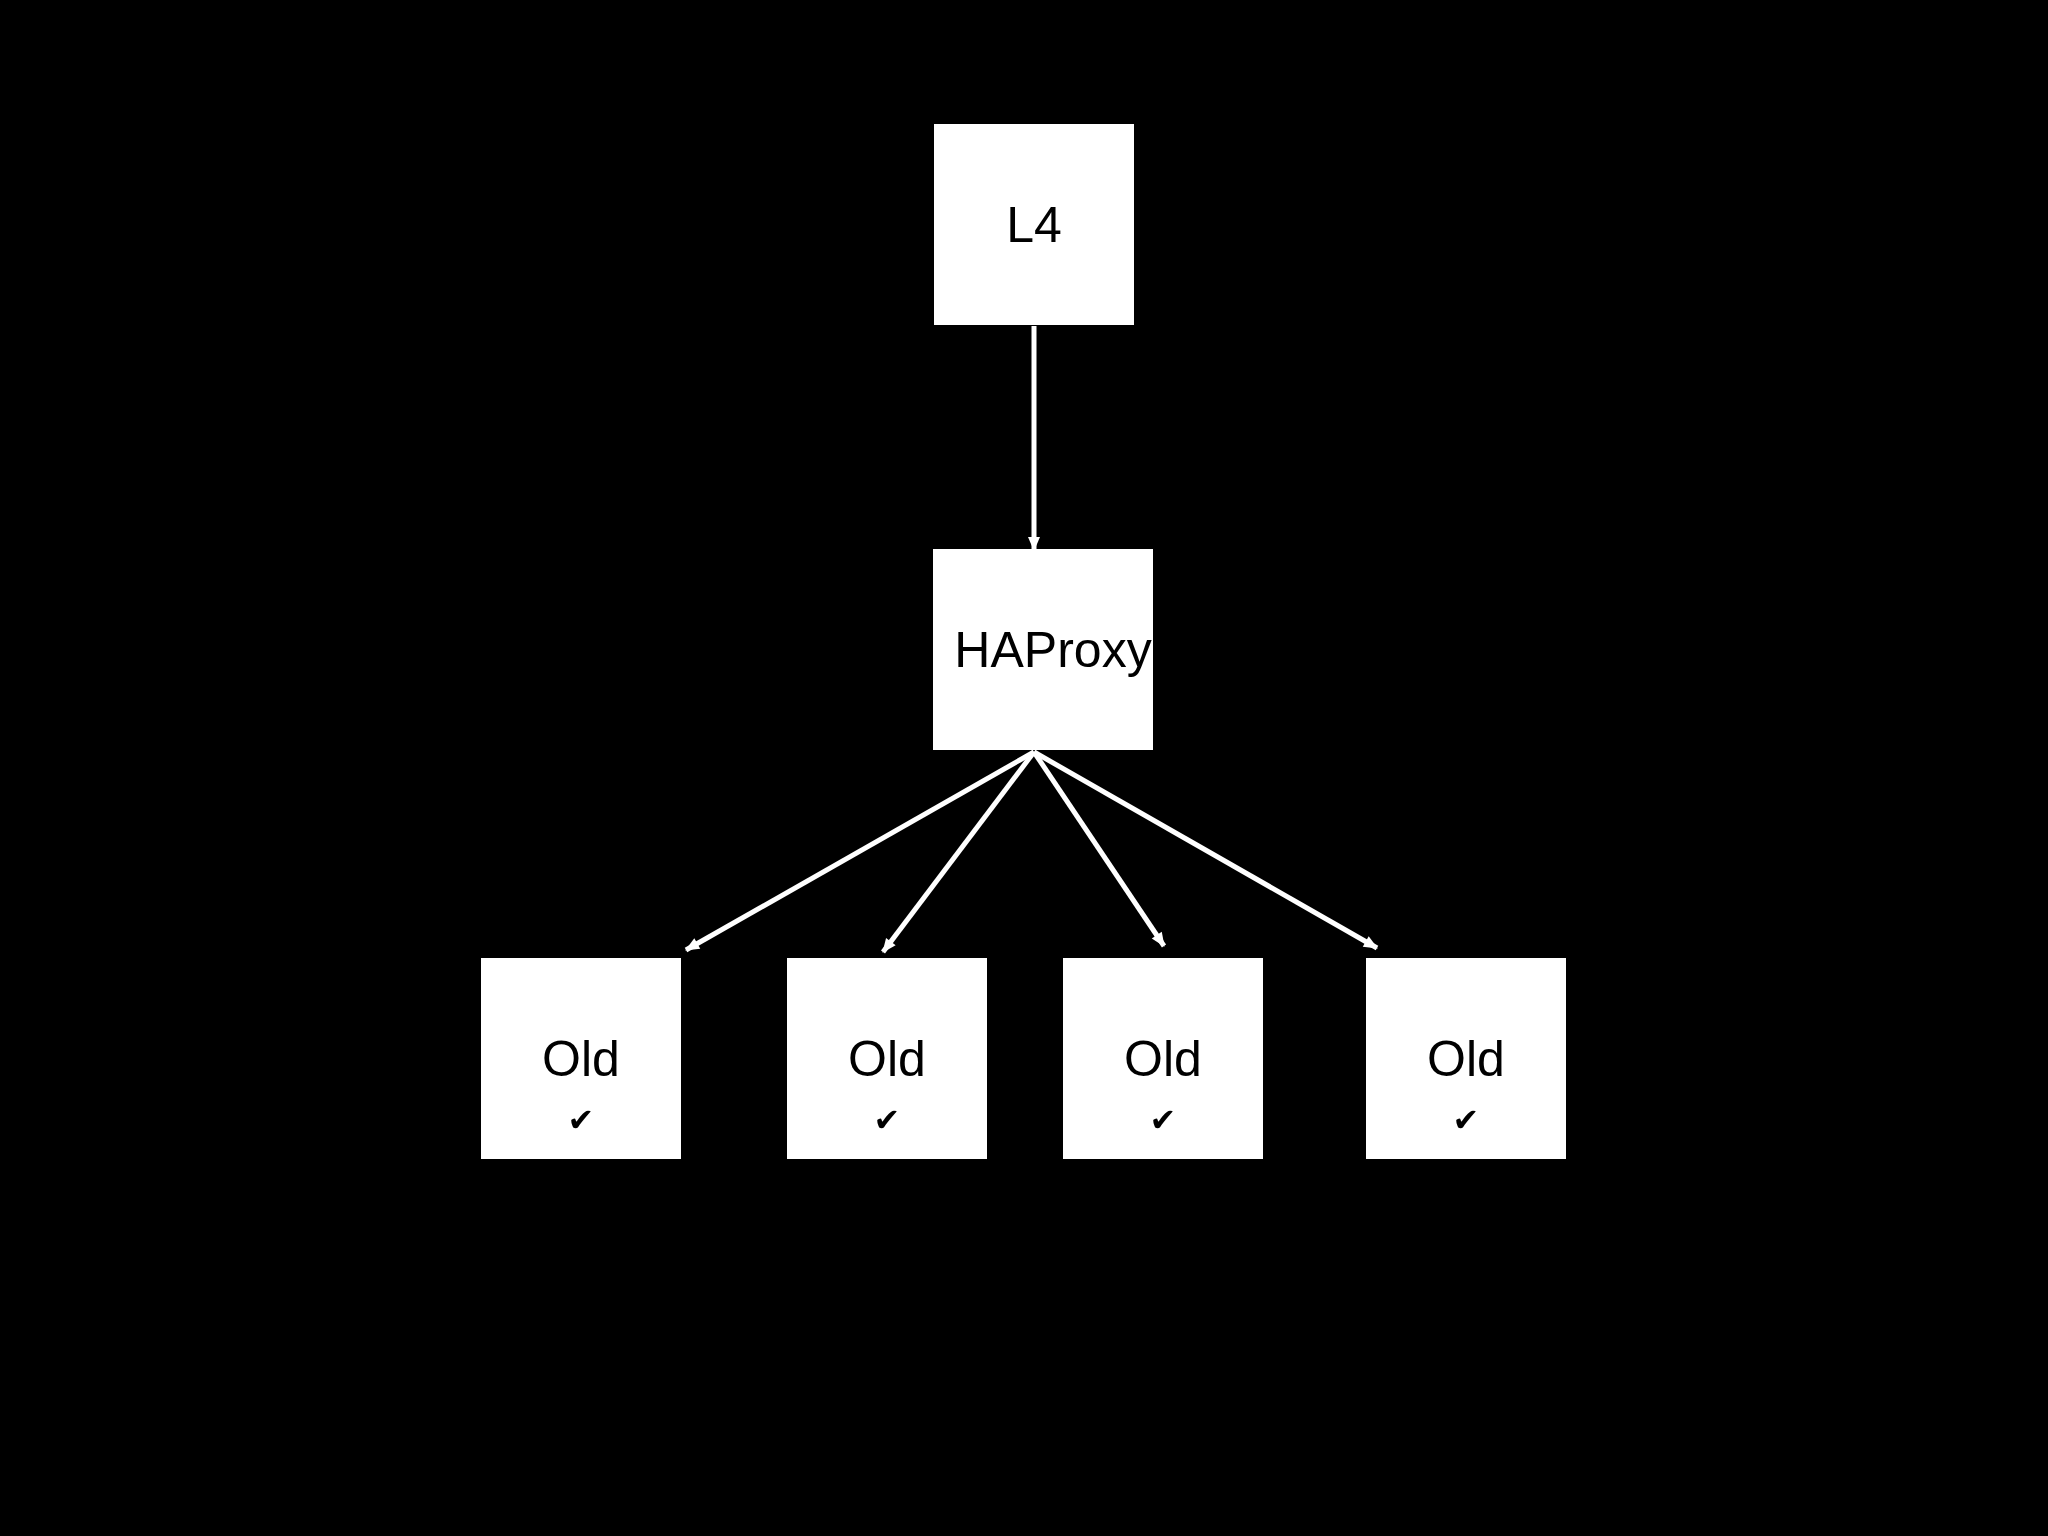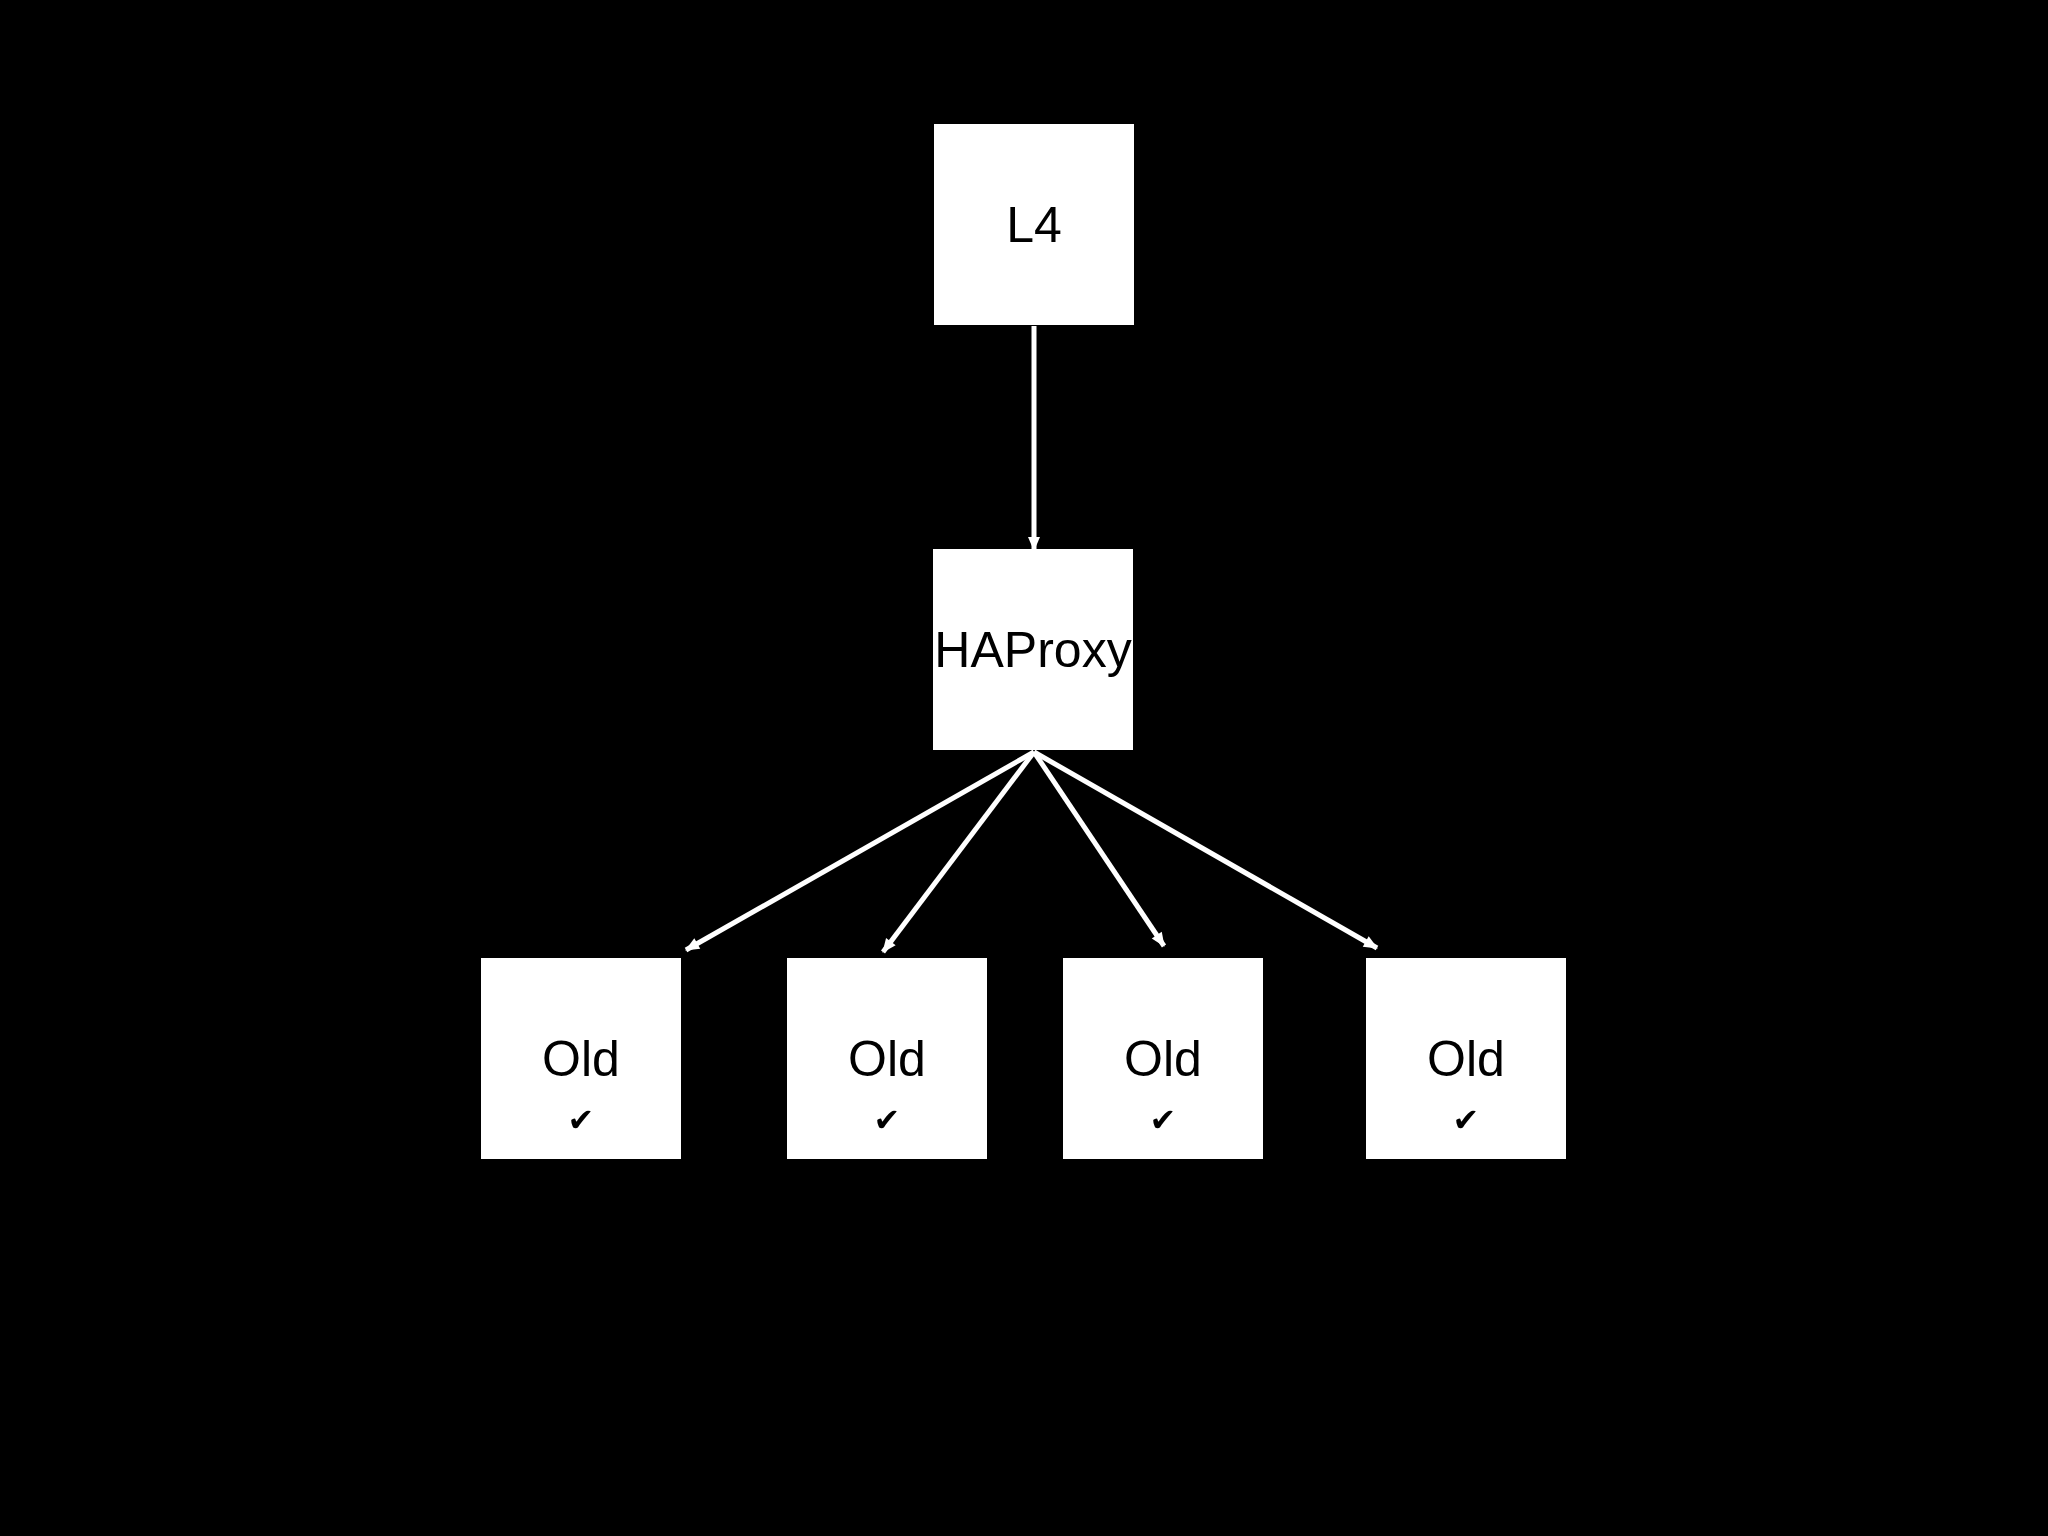--- a/index.html
+++ b/index.html
@@ -49,21 +49,21 @@
   .node .check {
     position: absolute;
     top: 146px;
     left: 0;
     width: 100%;
     text-align: center;
     font-size: 32px;
     line-height: 1;
   }
   .node-l4      { left: 934px; top: 124px; }
-  .node-haproxy { left: 933px; top: 549px; }
+  .node-haproxy { left: 933px; top: 549px; padding-left: 20px; }
   .node-old-1   { left: 481px; top: 958px; }
   .node-old-2   { left: 787px; top: 958px; }
   .node-old-3   { left: 1063px; top: 958px; }
   .node-old-4   { left: 1366px; top: 958px; }
 </style>
 </head>
 <body>
 
 <div class="canvas">
 

